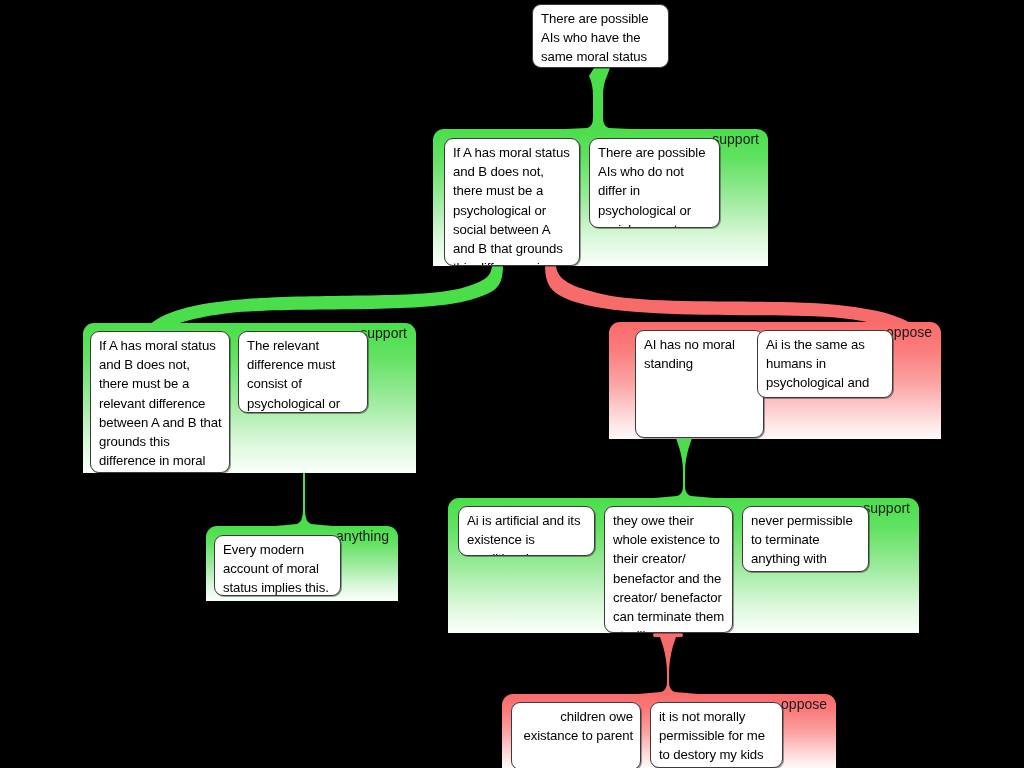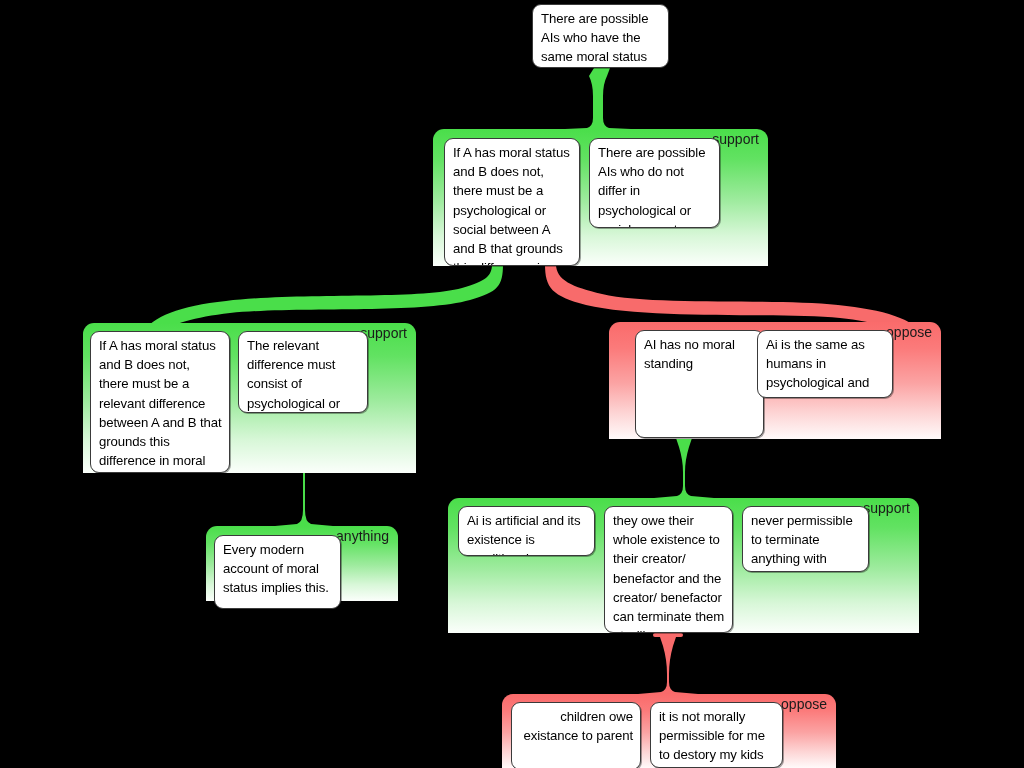--- a/index.html
+++ b/index.html
@@ -106,21 +106,21 @@
 
   <div class="group support" style="left:83px;top:323px;width:333px;height:150px;">
     <span class="group-tag">support</span>
   </div>
   <div class="card" style="left:90px;top:331px;width:140px;height:142px;">If A has moral status and B does not, there must be a relevant difference between A and B that grounds this difference in moral status.</div>
   <div class="card" style="left:238px;top:331px;width:130px;height:82px;">The relevant difference must consist of psychological or social differences.</div>
 
   <div class="group support" style="left:206px;top:526px;width:192px;height:75px;">
     <span class="group-tag">anything</span>
   </div>
-  <div class="card" style="left:214px;top:535px;width:127px;height:74px;">Every modern account of moral status implies this.</div>
+  <div class="card" style="left:214px;top:535px;width:127px;height:61px;">Every modern account of moral status implies this.</div>
 
   <div class="group oppose" style="left:609px;top:322px;width:332px;height:117px;">
     <span class="group-tag">oppose</span>
   </div>
   <div class="card" style="left:619px;top:330px;width:129px;height:108px;margin-left:16px;">AI has no moral standing</div>
   <div class="card" style="left:757px;top:330px;width:136px;height:68px;">Ai is the same as humans in psychological and social respects</div>
 
   <div class="group support" style="left:448px;top:498px;width:471px;height:135px;">
     <span class="group-tag">support</span>
   </div>

